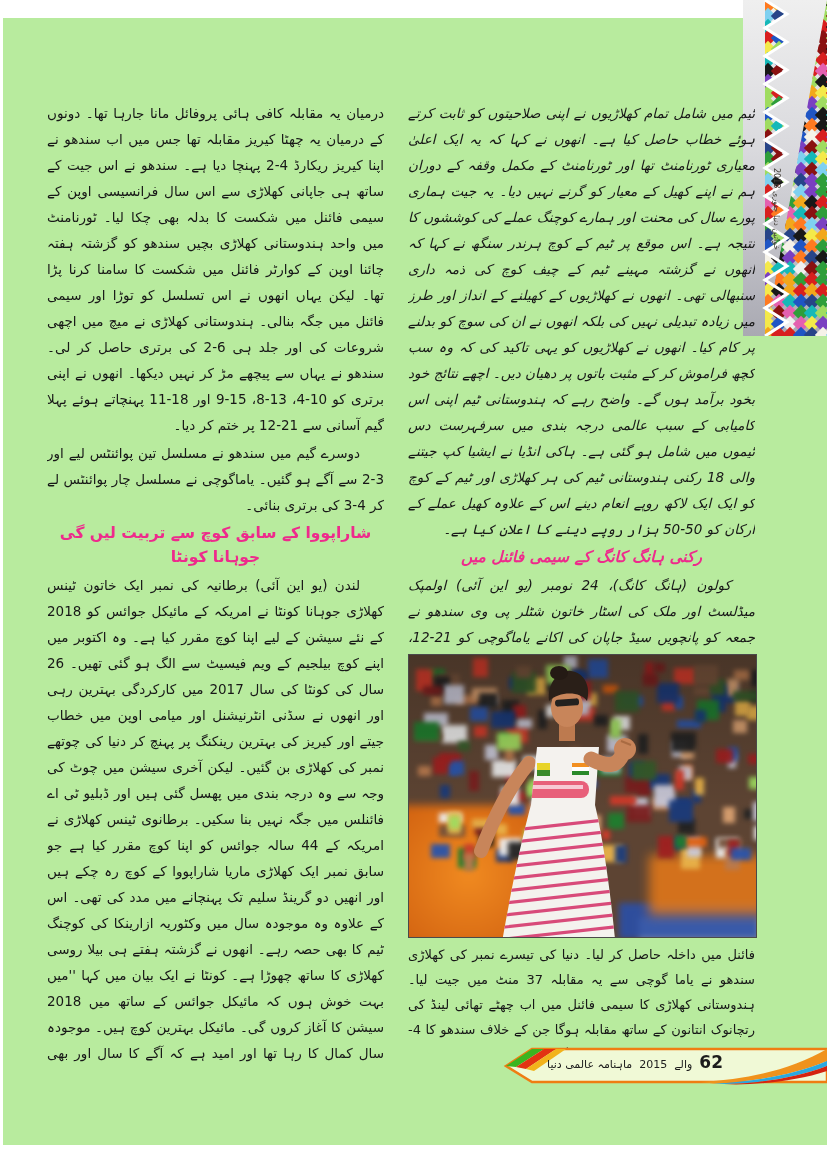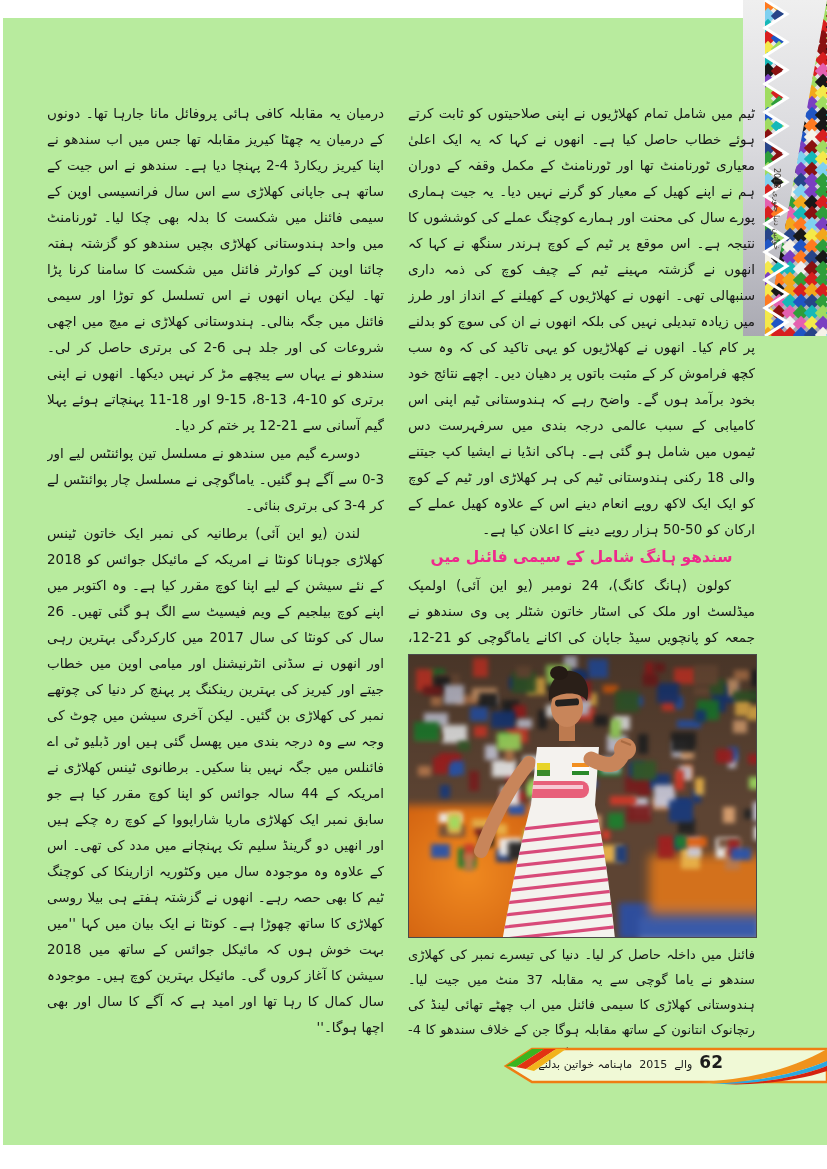--- a/index.html
+++ b/index.html
@@ -5,21 +5,21 @@
   html,body{margin:0;padding:0;background:#ffffff;}
   .page{position:relative;width:827px;height:1169px;background:#ffffff;overflow:hidden;
         font-family:"DejaVu Sans",sans-serif;}
   .panel{position:absolute;left:3px;right:0;top:18px;bottom:24px;background:#b8eb9e;}
   
   .col{position:absolute;direction:rtl;text-align:justify;color:#171717;}
   .col p{margin:0 0 2px 0;font-size:13.5px;line-height:26px;}
   .col p.indent{text-indent:24px;}
   .col h3{margin:3px 0 3px 0;text-align:center;font-size:15.5px;line-height:24px;font-weight:bold;}
   #left-col{left:47px;top:100px;width:337px;height:965px;overflow:hidden;}
-  #right-col-top{left:408px;top:100px;width:347px;height:552px;overflow:hidden;}
+  #right-col-top{left:408px;top:100px;width:347px;height:552px;overflow:hidden;font-style:italic;}
   #right-col-caption{left:408px;top:942px;width:347px;height:108px;overflow:hidden;}
   #right-col-caption p{font-size:13px;line-height:25px;}
   
   .side-strip{position:absolute;right:0;top:0;width:84px;height:336px;
       background:linear-gradient(180deg,#efefef 0%,#d9d9dd 45%,#a9a9b2 100%);}
   .side-strip svg{position:absolute;right:0;top:0;}
   .spine-text{position:absolute;right:46px;top:168px;writing-mode:vertical-rl;
       font-size:8px;color:#44403a;letter-spacing:1px;}
   
   .photo{position:absolute;left:408px;top:654px;width:347px;height:282px;
@@ -305,27 +305,28 @@
           <rect x="85.2" y="318.2" width="11.6" height="11.6" transform="rotate(45 91 324)" fill="#7a3fc1"></rect>
           <rect x="85.2" y="329.2" width="11.6" height="11.6" transform="rotate(45 91 335)" fill="#7fd0f0"></rect>
         </g>
         <path d="M22,0 L44,14 L22,28 L44,42 L22,56 L44,70 L22,84 L44,98 L22,112 L44,126 L22,140 L44,154 L22,168 L44,182 L22,196 L44,210 L22,224 L44,238 L22,252 L44,266 L22,280 L44,294 L22,308 L44,322 L22,336" fill="none" stroke="#ffffff" stroke-width="3"></path>
       </svg>
     <div class="spine-text">خواتین دنیا جنوری 2018</div>
   </div>
 
   <div class="col" id="left-col">
       <p>درمیان یہ مقابلہ کافی ہائی پروفائل مانا جارہا تھا۔ دونوں کے درمیان یہ چھٹا کیریز مقابلہ تھا جس میں اب سندھو نے اپنا کیریز ریکارڈ 4-2 پہنچا دیا ہے۔ سندھو نے اس جیت کے ساتھ ہی جاپانی کھلاڑی سے اس سال فرانسیسی اوپن کے سیمی فائنل میں شکست کا بدلہ بھی چکا لیا۔ ٹورنامنٹ میں واحد ہندوستانی کھلاڑی بچیں سندھو کو گزشتہ ہفتہ چائنا اوپن کے کوارٹر فائنل میں شکست کا سامنا کرنا پڑا تھا۔ لیکن یہاں انھوں نے اس تسلسل کو توڑا اور سیمی فائنل میں جگہ بنالی۔ ہندوستانی کھلاڑی نے میچ میں اچھی شروعات کی اور جلد ہی 6-2 کی برتری حاصل کر لی۔ سندھو نے یہاں سے پیچھے مڑ کر نہیں دیکھا۔ انھوں نے اپنی برتری کو 10-4، 13-8، 15-9 اور 18-11 پہنچاتے ہوئے پہلا گیم آسانی سے 21-12 پر ختم کر دیا۔</p>
-      <p class="indent">دوسرے گیم میں سندھو نے مسلسل تین پوائنٹس لیے اور 3-0 سے آگے ہو گئیں۔ یاماگوچی نے مسلسل چار پوائنٹس لے کر 4-3 کی برتری بنائی۔</p>
+      <p class="indent">دوسرے گیم میں سندھو نے مسلسل تین پوائنٹس لیے اور 3-2 سے آگے ہو گئیں۔ یاماگوچی نے مسلسل چار پوائنٹس لے کر 4-3 کی برتری بنائی۔</p>
+      <h3 style="color: rgb(238, 42, 140);">شاراپووا کے سابق کوچ سے تربیت لیں گی جوہانا کونٹا</h3>
       <p class="indent">لندن (یو این آئی) برطانیہ کی نمبر ایک خاتون ٹینس کھلاڑی جوہانا کونٹا نے امریکہ کے مائیکل جوائس کو 2018 کے نئے سیشن کے لیے اپنا کوچ مقرر کیا ہے۔ وہ اکتوبر میں اپنے کوچ بیلجیم کے ویم فیسیٹ سے الگ ہو گئی تھیں۔ 26 سال کی کونٹا کی سال 2017 میں کارکردگی بہترین رہی اور انھوں نے سڈنی انٹرنیشنل اور میامی اوپن میں خطاب جیتے اور کیریز کی بہترین رینکنگ پر پہنچ کر دنیا کی چوتھے نمبر کی کھلاڑی بن گئیں۔ لیکن آخری سیشن میں چوٹ کی وجہ سے وہ درجہ بندی میں پھسل گئی ہیں اور ڈبلیو ٹی اے فائنلس میں جگہ نہیں بنا سکیں۔ برطانوی ٹینس کھلاڑی نے امریکہ کے 44 سالہ جوائس کو اپنا کوچ مقرر کیا ہے جو سابق نمبر ایک کھلاڑی ماریا شاراپووا کے کوچ رہ چکے ہیں اور انھیں دو گرینڈ سلیم تک پہنچانے میں مدد کی تھی۔ اس کے علاوہ وہ موجودہ سال میں وکٹوریہ ازارینکا کی کوچنگ ٹیم کا بھی حصہ رہے۔ انھوں نے گزشتہ ہفتے ہی بیلا روسی کھلاڑی کا ساتھ چھوڑا ہے۔ کونٹا نے ایک بیان میں کہا ''میں بہت خوش ہوں کہ مائیکل جوائس کے ساتھ میں 2018 سیشن کا آغاز کروں گی۔ مائیکل بہترین کوچ ہیں۔ موجودہ سال کمال کا رہا تھا اور امید ہے کہ آگے کا سال اور بھی اچھا ہوگا۔''</p>
     </div>
 
   <div class="col" id="right-col-top">
       <p>ٹیم میں شامل تمام کھلاڑیوں نے اپنی صلاحیتوں کو ثابت کرتے ہوئے خطاب حاصل کیا ہے۔ انھوں نے کہا کہ یہ ایک اعلیٰ معیاری ٹورنامنٹ تھا اور ٹورنامنٹ کے مکمل وقفہ کے دوران ہم نے اپنے کھیل کے معیار کو گرنے نہیں دیا۔ یہ جیت ہماری پورے سال کی محنت اور ہمارے کوچنگ عملے کی کوششوں کا نتیجہ ہے۔ اس موقع پر ٹیم کے کوچ ہرندر سنگھ نے کہا کہ انھوں نے گزشتہ مہینے ٹیم کے چیف کوچ کی ذمہ داری سنبھالی تھی۔ انھوں نے کھلاڑیوں کے کھیلنے کے انداز اور طرز میں زیادہ تبدیلی نہیں کی بلکہ انھوں نے ان کی سوچ کو بدلنے پر کام کیا۔ انھوں نے کھلاڑیوں کو یہی تاکید کی کہ وہ سب کچھ فراموش کر کے مثبت باتوں پر دھیان دیں۔ اچھے نتائج خود بخود برآمد ہوں گے۔ واضح رہے کہ ہندوستانی ٹیم اپنی اس کامیابی کے سبب عالمی درجہ بندی میں سرفہرست دس ٹیموں میں شامل ہو گئی ہے۔ ہاکی انڈیا نے ایشیا کپ جیتنے والی 18 رکنی ہندوستانی ٹیم کی ہر کھلاڑی اور ٹیم کے کوچ کو ایک ایک لاکھ روپے انعام دینے اس کے علاوہ کھیل عملے کے ارکان کو 50-50 ہزار روپے دینے کا اعلان کیا ہے۔</p>
-      <h3 style="color: rgb(238, 42, 140);">سندھو ہانگ شامل کے سیمی فائنل میں</h3>
+      <h3 style="color: rgb(238, 42, 140);">رکنی ہانگ کانگ کے سیمی فائنل میں</h3>
       <p class="indent">کولون (ہانگ کانگ)، 24 نومبر (یو این آئی) اولمپک میڈلسٹ اور ملک کی اسٹار خاتون شٹلر پی وی سندھو نے جمعہ کو پانچویں سیڈ جاپان کی اکانے یاماگوچی کو 21-12، 21-19 سے شکست دے کر چار لاکھ ڈالر کی انعامی رقم والے ہانگ کانگ اوپن سپر سیریز بیڈمنٹن ٹورنامنٹ کے سیمی</p>
     </div>
 
   <div class="photo" id="photo">
       <div class="blob" style="left: 230px; top: 262px; width: 120px; height: 22px; background: rgb(207, 201, 189); filter: blur(3px); opacity: 0.95;"></div>
       <div class="blob" style="left: 210px; top: 248px; width: 140px; height: 36px; background: rgb(42, 79, 168); filter: blur(3px); opacity: 0.9;"></div>
       <div class="blob" style="left: 240px; top: 200px; width: 120px; height: 60px; background: rgb(232, 122, 24); filter: blur(6px); opacity: 0.85;"></div>
       <div class="blob" style="left: -10px; top: 150px; width: 140px; height: 140px; background: radial-gradient(circle, rgb(240, 138, 32), rgb(208, 96, 16)); filter: blur(4px); opacity: 1;"></div>
       <div class="blob" style="left: 212.907px; top: 40.9814px; width: 20.6483px; height: 9.70559px; background: rgb(42, 85, 170); filter: blur(2.5px); opacity: 0.95;"></div>
       <div class="blob" style="left: 46.9694px; top: 40.2075px; width: 22.213px; height: 8.31898px; background: rgb(185, 122, 78); filter: blur(2.5px); opacity: 0.95;"></div>
@@ -552,17 +553,17 @@
       <path d="M16,22 L44,4 L56,4 L26,24 Z" fill="#e23412"></path>
       <path d="M26,24 L56,4 L66,4 L34,26 Z" fill="#f2b31b"></path>
       <path d="M200,37 C248,35 292,24 327,4 L327,16 C294,30 252,37 214,38.5 Z" fill="#f0921c"></path>
       <path d="M214,38.5 C252,37 294,30 327,16 L327,21 C296,33 258,38.5 224,39 Z" fill="#2aa8e0"></path>
       <path d="M224,39 C258,38.5 296,33 327,21 L327,26 C300,35 266,39 236,39.5 Z" fill="#d42310"></path>
     </svg>
     <div class="footer-text">
       <span class="pgnum">62</span>
       <span class="small">والے</span>
       <span class="small">2015</span>
-      <span class="small">ماہنامہ خواتین بدلنے</span>
+      <span class="small">ماہنامہ عالمی دنیا</span>
     </div>
   </div>
 
 </div>
 
 </body></html>

